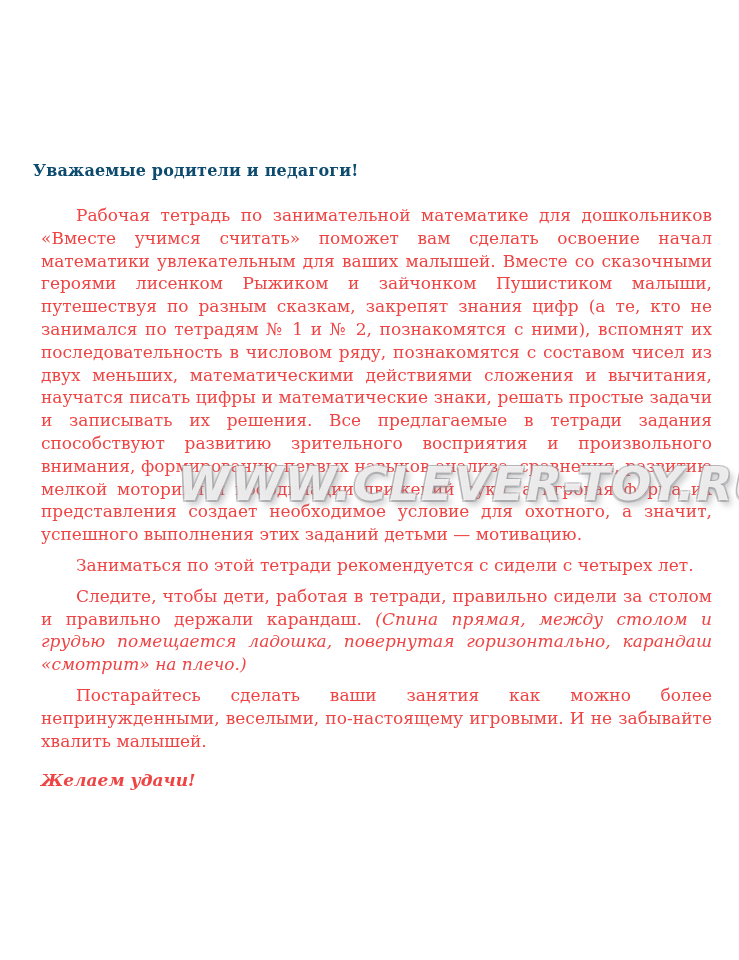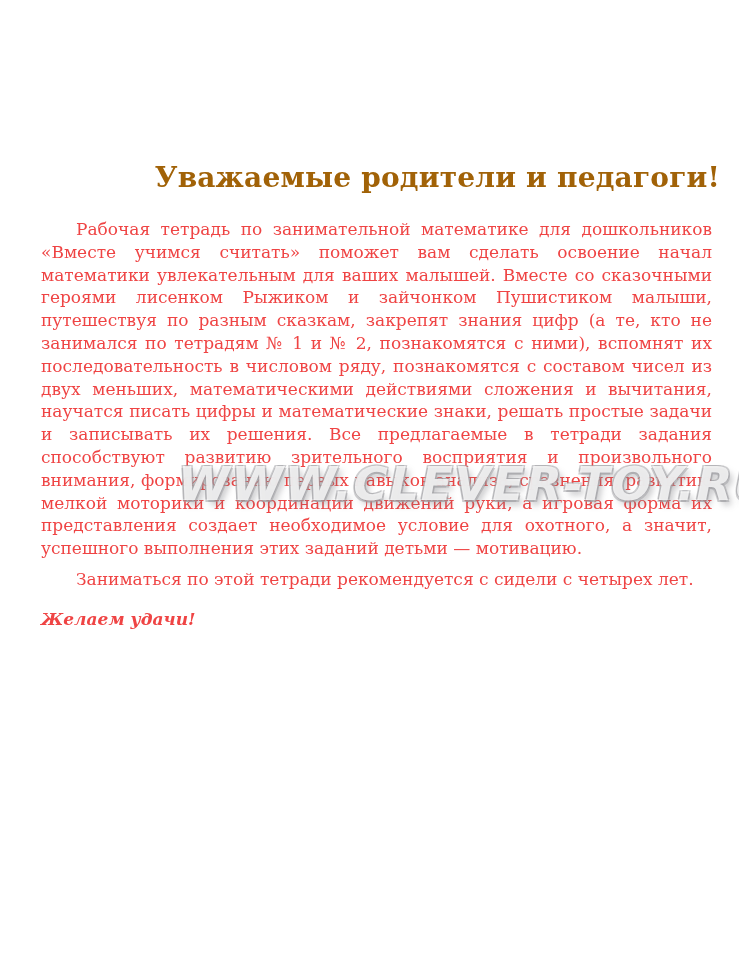--- a/index.html
+++ b/index.html
@@ -18,25 +18,25 @@
   }
   .content {
     position: absolute;
     top: 0; left: 0;
     width: 739px;
     box-sizing: border-box;
     padding: 161px 19px 0 33px;
   }
   .title {
     margin: 0 0 24px 0;
-    font-size: 28px;
+    font-size: 16px;
     font-weight: bold;
-    text-align: right;
+    text-align: left;
     letter-spacing: 0.2px;
-    color: #a16207;
+    color: #0c4a6e;
   }
   .body-text p {
     margin: 8px;
     font-size: 17px;
     line-height: 22.8px;
     text-align: justify;
     text-indent: 35px;
     hyphens: auto;
     color: #ef4444;
   }
@@ -80,19 +80,21 @@
 
     <h1 class="title">Уважаемые родители и педагоги!</h1>
 
     <div class="body-text">
 
       <p>Рабочая тетрадь по занимательной математике для дошкольников «Вместе учимся считать» поможет вам сделать освоение начал математики увлекательным для ваших малышей. Вместе со сказочными героями лисенком Рыжиком и зайчонком Пушистиком малыши, путешествуя по разным сказкам, закрепят знания цифр (а те, кто не занимался по тетрадям № 1 и № 2, познакомятся с ними), вспомнят их последовательность в числовом ряду, познакомятся с составом чисел из двух меньших, математическими действиями сложения и вычитания, научатся писать цифры и математические знаки, решать простые задачи и записывать их решения. Все предлагаемые в тетради задания способствуют развитию зрительного восприятия и произвольного внимания, формированию первых навыков анализа, сравнения, развитию мелкой моторики и координации движений руки, а игровая форма их представления создает необходимое условие для охотного, а значит, успешного выполнения этих заданий детьми — мотивацию.</p>
 
       <p>Заниматься по этой тетради рекомендуется с сидели с четырех лет.</p>
 
 
+      <p><span>Следите, чтобы дети, работая в тетради, правильно сидели за столом и правильно держали карандаш. </span><span class="italic">(Спина прямая, между столом и грудью помещается ладошка, повернутая горизонтально, карандаш «смотрит» на плечо.)</span></p>
 
+      <p>Постарайтесь сделать ваши занятия как можно более непринужденными, веселыми, по-настоящему игровыми. И не забывайте хвалить малышей.</p>
 
       <p class="signature">Желаем удачи!</p>
 
     </div>
   </div>
 </div>
 
 </body></html>

